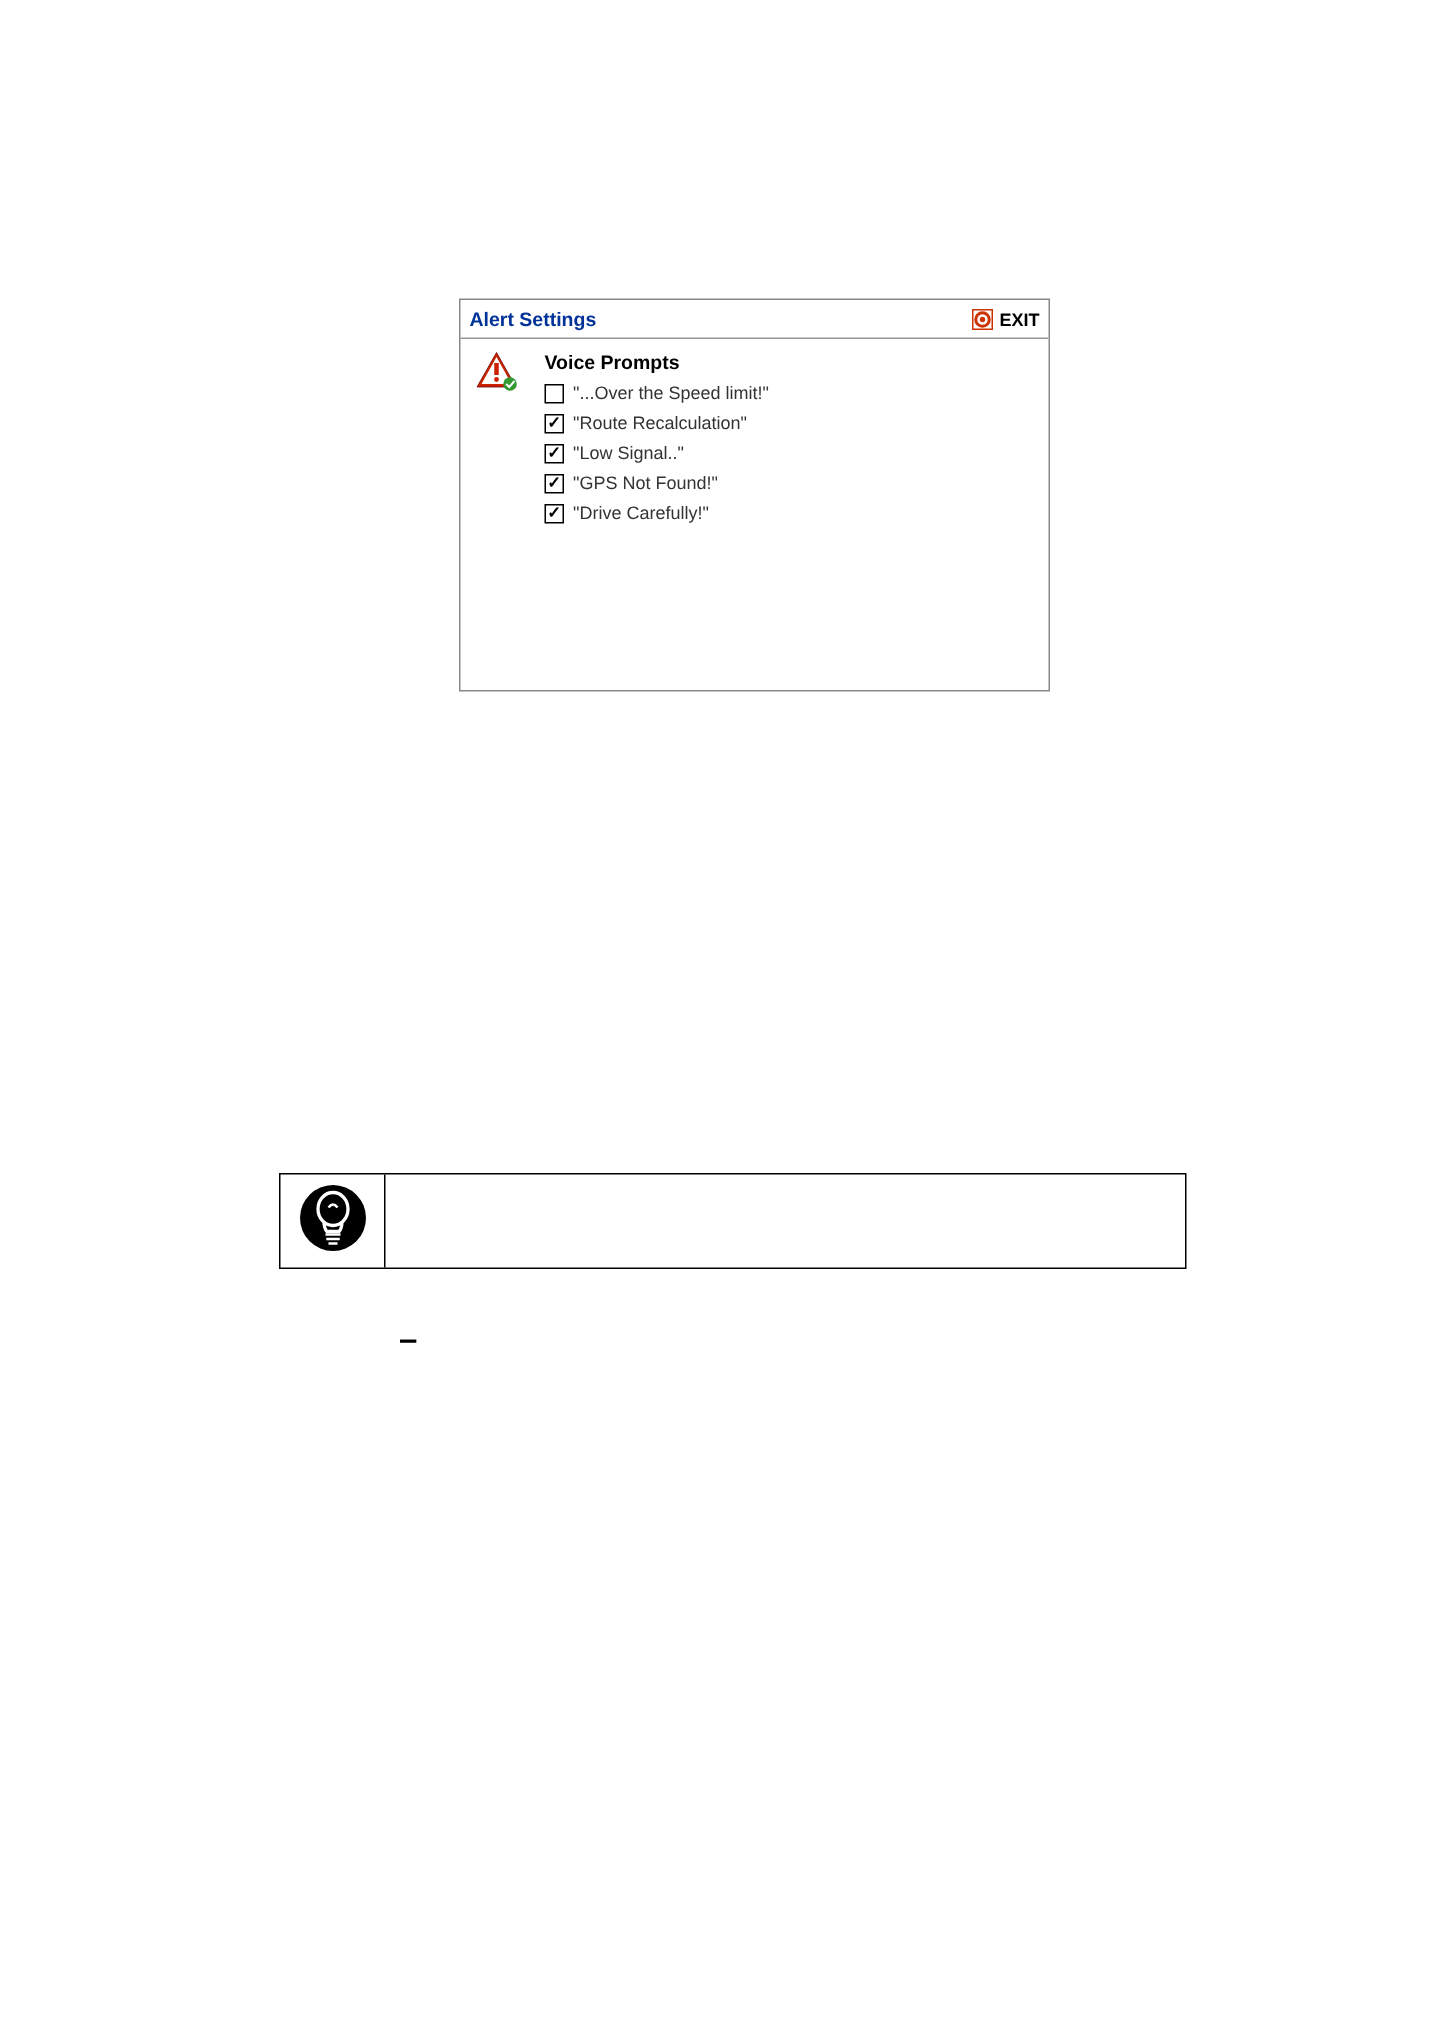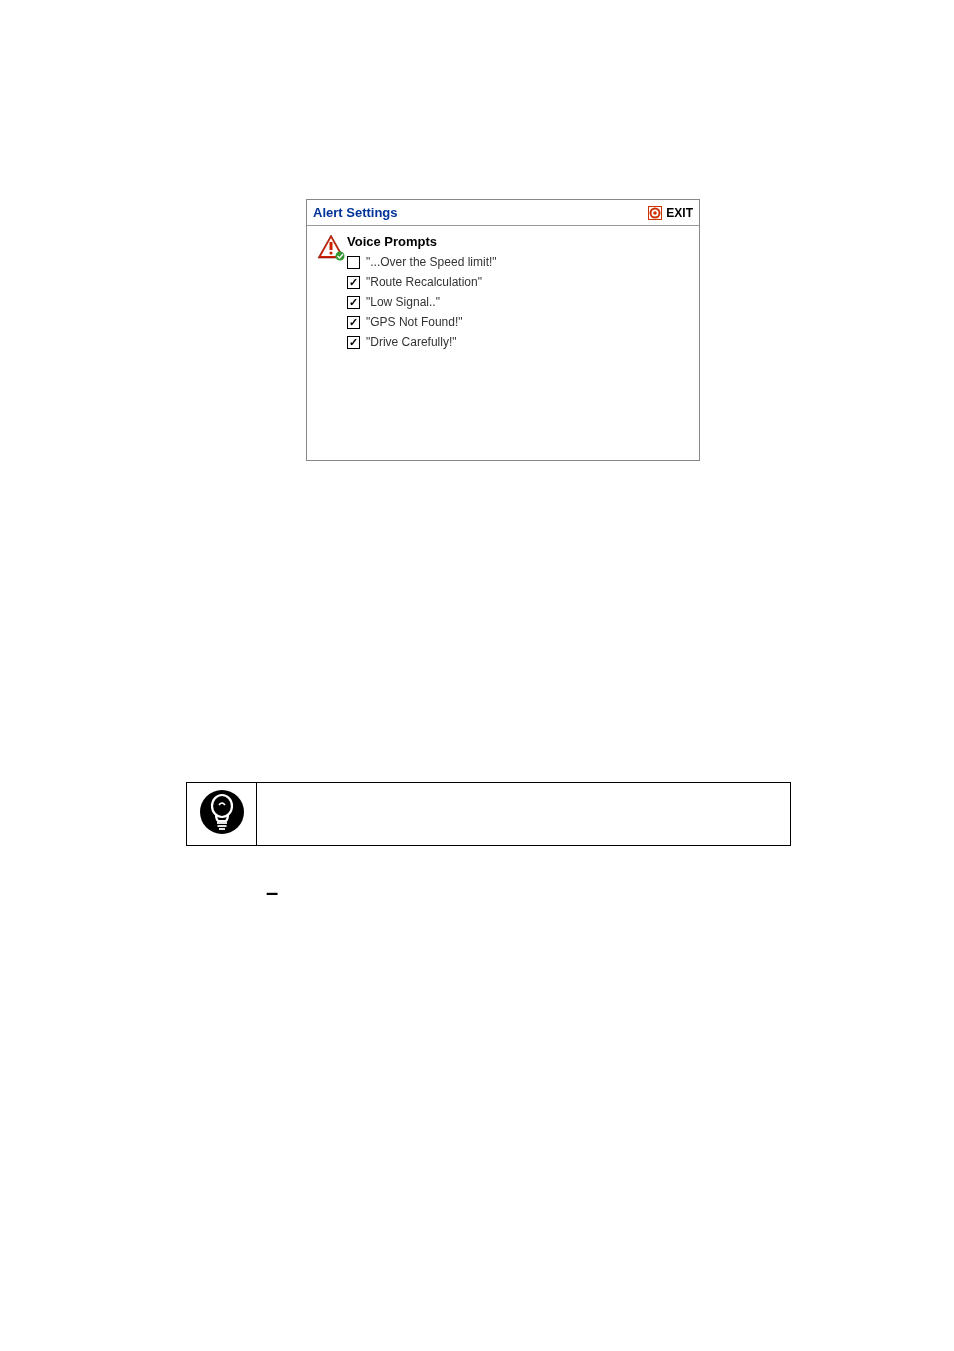--- a/index.html
+++ b/index.html
@@ -44,21 +44,21 @@
       display: inline-block;
     }
     .exit-label {
       font-size: 12px;
       font-weight: bold;
       color: #000;
     }
     .panel-body {
       display: flex;
       padding: 8px 10px;
-      gap: 2px;
+      gap: 18px;
     }
     .alert-icon {
       width: 28px;
       height: 28px;
       flex-shrink: 0;
     }
     .prompts-column { flex: 1; }
     .section-heading {
       font-weight: bold;
       font-size: 13px;

